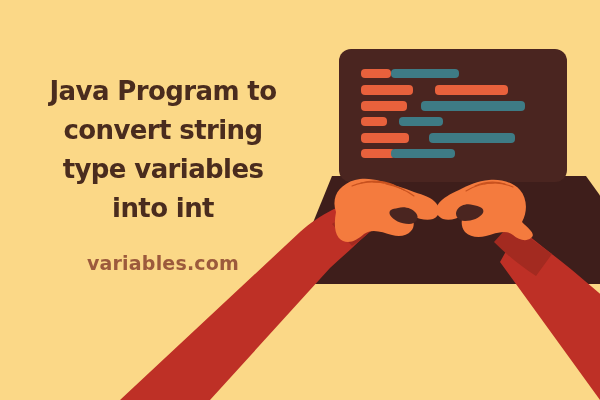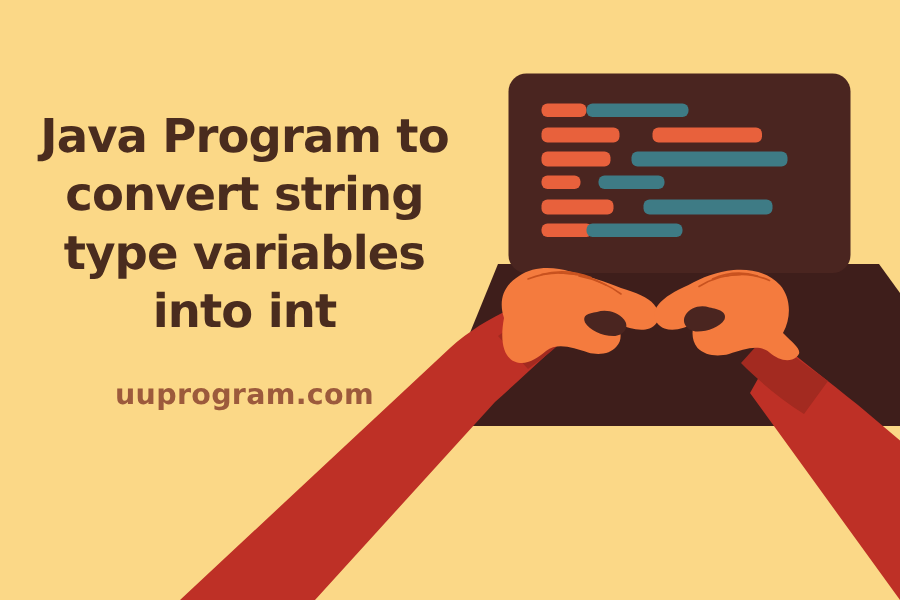--- a/index.html
+++ b/index.html
@@ -26,21 +26,21 @@
     left: 0;
     top: 72px;
     width: 326px;
     text-align: center;
     z-index: 5;
   }
   .headline {
     color: #4A2C1E;
     font-family: "DejaVu Sans", "Liberation Sans", sans-serif;
     font-weight: bold;
-    font-size: 31px;
+    font-size: 26px;
     line-height: 39px;
     letter-spacing: -0.6px;
     margin: 0;
     padding: 0 8px;
     white-space: pre-line;
   }
   .site-url {
     margin: 0;
     padding-top: 24px;
     color: #9C5A3C;
@@ -160,16 +160,16 @@
       <path d="M 494 183 C 484 183, 474 186, 466 191" stroke="#C8521F" stroke-width="1.1" fill="none" stroke-linecap="round"></path>
     </g>
 
   </svg>
 
   <div class="text-block">
     <h1 class="headline">Java Program to
 convert string
 type variables
 into int</h1>
-    <p class="site-url">uuprogram.com</p>
+    <p class="site-url">variables.com</p>
   </div>
 
 </div>
 
 </body></html>

